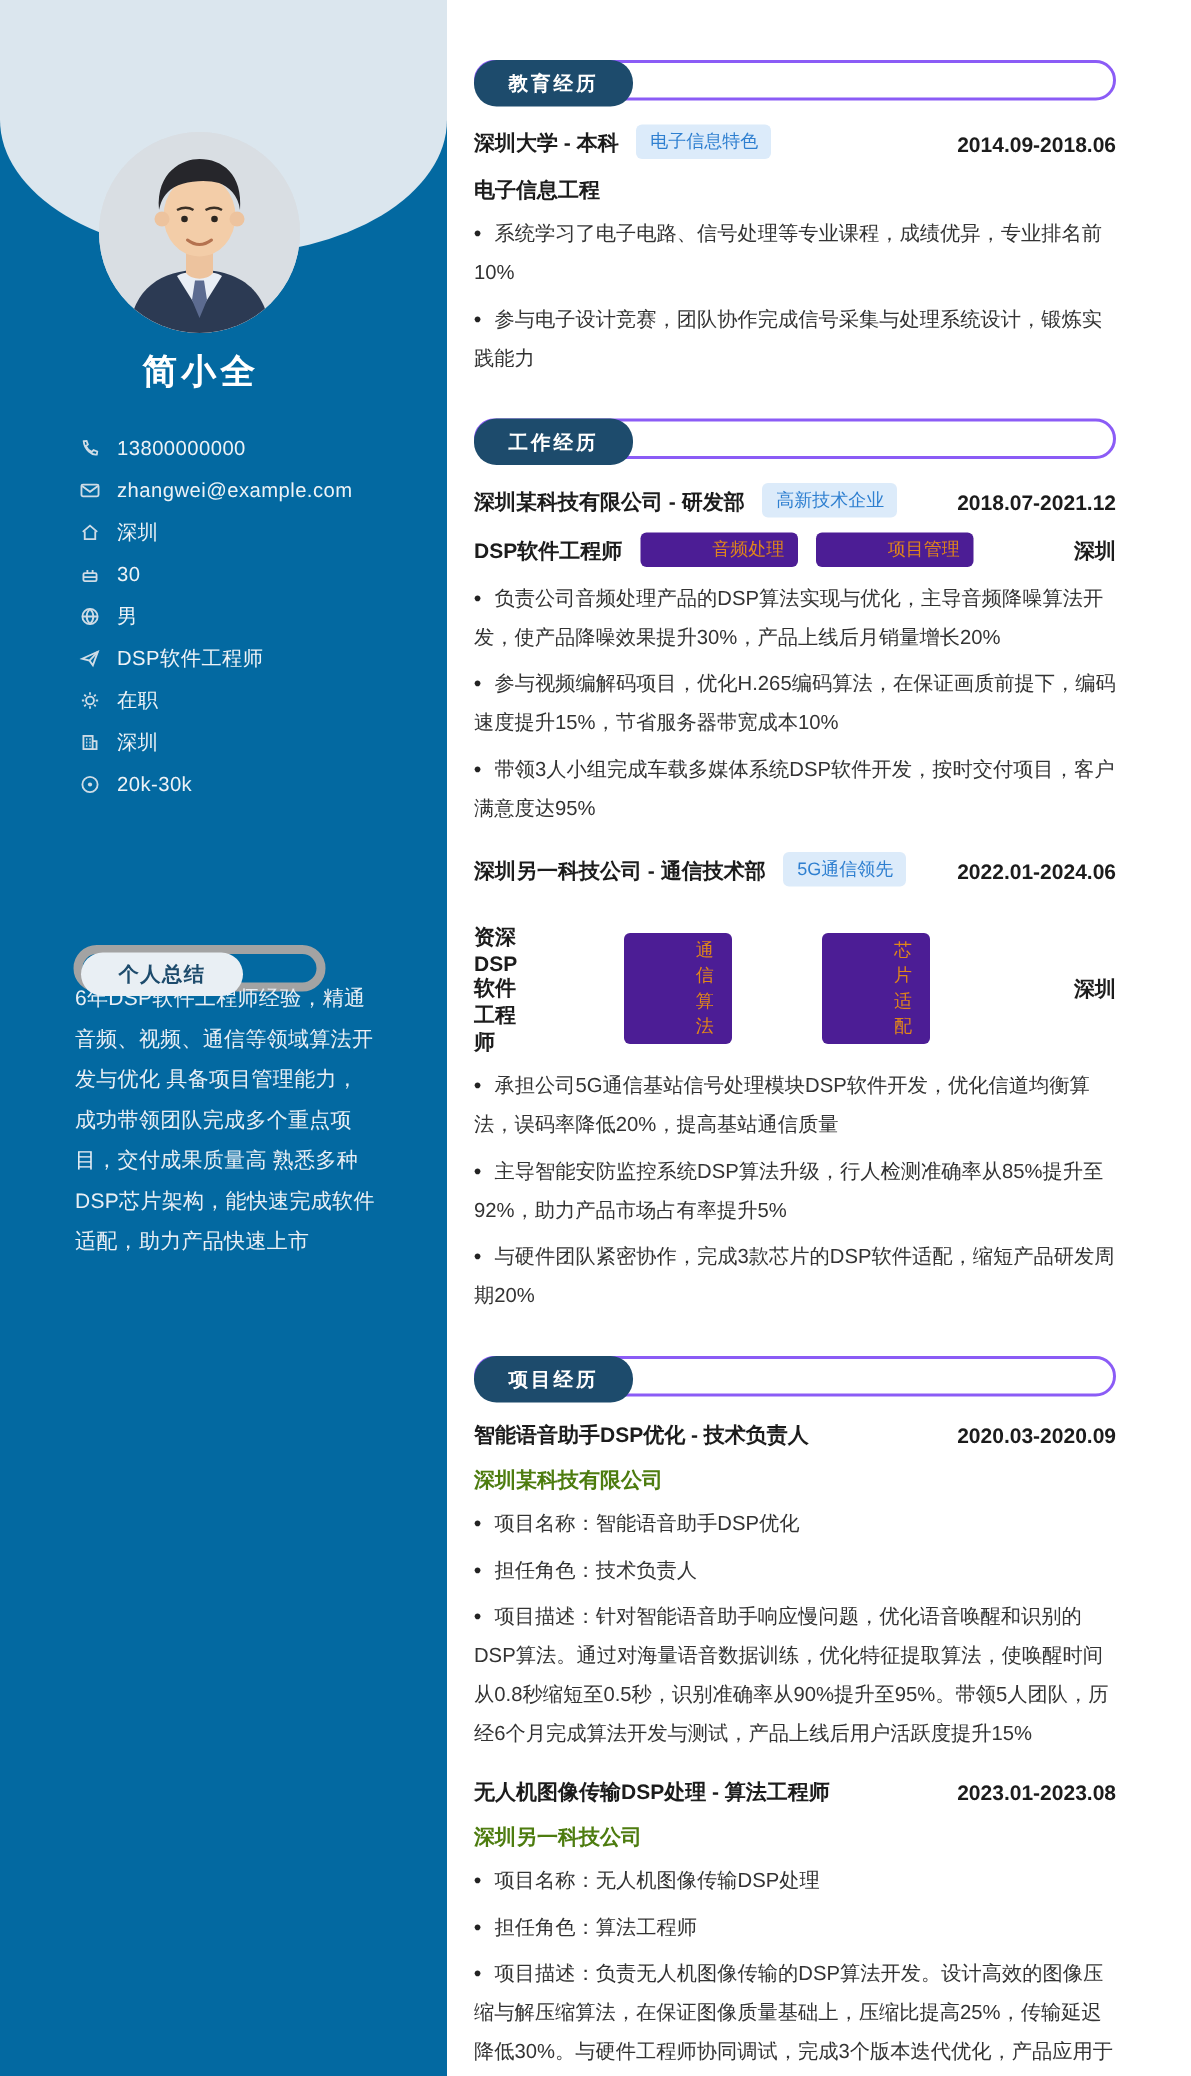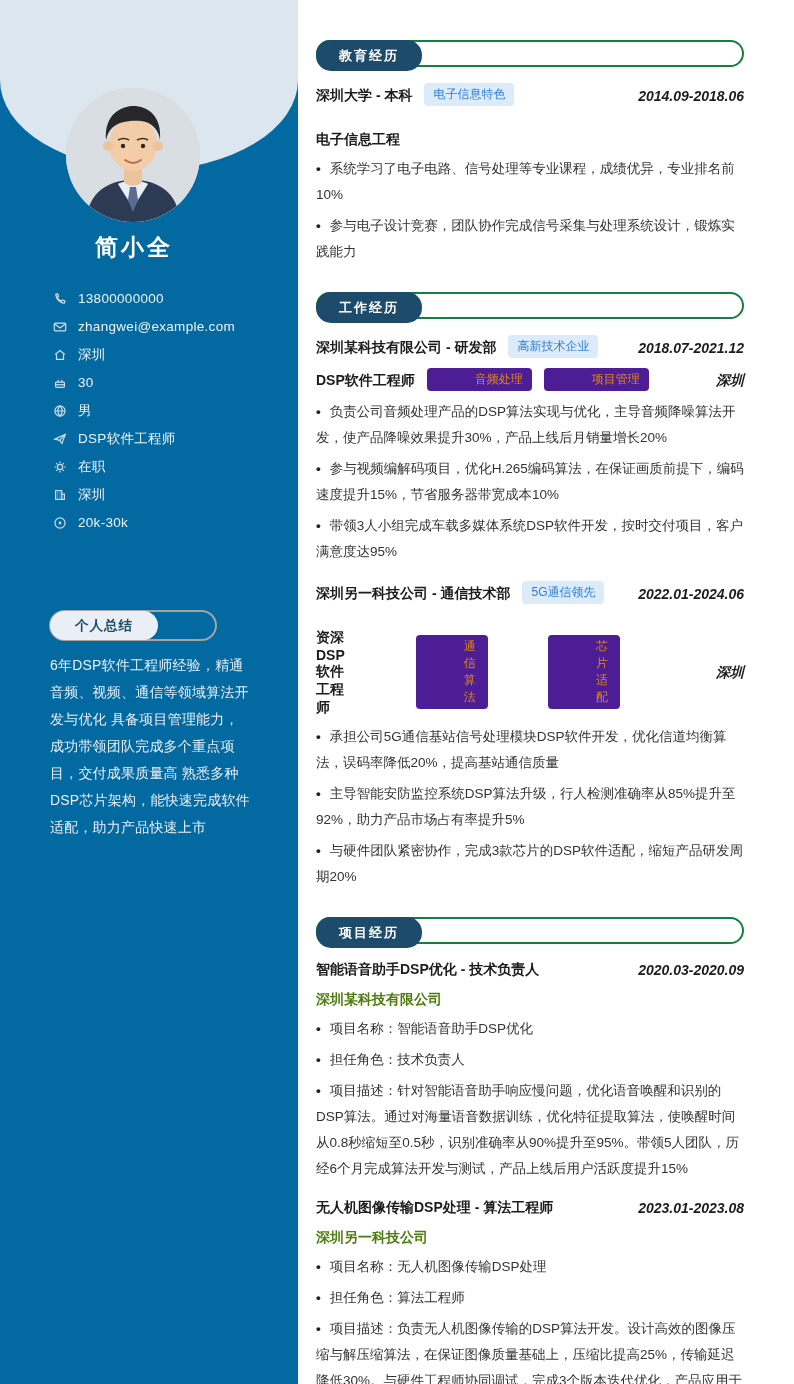--- a/index.html
+++ b/index.html
@@ -27,50 +27,50 @@
   .side-name {
     position:absolute; top:232px; left:0; width:268px; text-align:center;
     color:#ffffff; font-size:23px; font-weight:700; letter-spacing:3px;
   }
   .contact-list { position:absolute; top:291px; left:52px; right:24px; }
   .contact-row { display:flex; align-items:center; margin-bottom:13px; height:15px; }
   .contact-row .cicon { width:15px; height:15px; margin-right:11px; flex:0 0 15px; display:flex; align-items:center; justify-content:center; }
   .contact-row .cicon svg { width:14px; height:14px; stroke:#cfdce6; fill:none; stroke-width:1.4; }
   .contact-row .ctext { color:#eef3f7; font-size:13.5px; letter-spacing:.3px; }
   .summary-pill {
-    position:absolute; top:610px; left:49px; width:168px; height:31px;
-    border:2px solid #a3a3a3; border-radius:16px; background:transparent;
+    position:absolute; top:630px; left:49px; width:168px; height:31px;
+    border:6px solid #a3a3a3; border-radius:16px; background:transparent;
   }
   .summary-pill .inner {
     position:absolute; left:-1px; top:-1px; height:29px; width:108px;
     background:#e9eff4; border-radius:15px;
     display:flex; align-items:center; justify-content:center;
     color:#1d4b6c; font-size:13.5px; font-weight:700; letter-spacing:1px;
   }
   .summary-text {
     position:absolute; top:652px; left:50px; width:202px;
     color:#e9eff5; font-size:14px; line-height:27px; letter-spacing:.2px;
   }
   
   .main { position:absolute; left:298px; top:0; width:496px; padding:40px 50px 20px 18px; }
-  .sec-head { position:relative; height:27px; border:2px solid #15803d; border-radius:15px; background:#fff; }
+  .sec-head { position:relative; height:27px; border:2px solid #8b5cf6; border-radius:15px; background:#fff; }
   .sec-head .sec-label {
     position:absolute; left:-2px; top:-2px; height:31px; width:106px;
     background:#1d4b6c; border-radius:15px;
     display:flex; align-items:center; justify-content:center;
     color:#fff; font-size:13px; font-weight:700; letter-spacing:2px;
   }
   .entry-row { display:flex; align-items:center; margin-top:17px; }
   .entry-row .grow { flex:1; }
   .etitle { font-size:14px; font-weight:700; color:#1c1c1c; }
-  .edate, .eloc { font-size:14px; font-weight:700; color:#1c1c1c; white-space:nowrap;font-style:italic; }
+  .edate, .eloc { font-size:14px; font-weight:700; color:#1c1c1c; white-space:nowrap; }
   .tag { display:inline-block; font-size:12px; padding:3px 9px; border-radius:4px; margin-left:12px; position:relative; top:-1px; }
   .tag.blue { background:#dcebfa; color:#2e7fd0; }
   .tag.orange { background:#4c1d95; color:#e0861a;padding-left:48px; }
-  .subrow { margin-top:24px; }
+  .subrow { margin-top:11px; }
   .bullets { margin-top:7px; }
   .bullet { font-size:13.5px; color:#333; line-height:26px; margin-top:5px; }
   .bullet .dot { font-weight:700; color:#222; margin-right:9px; }
   .company-line { margin-top:12px; font-size:14px; font-weight:700; color:#4d7c0f; }
   .gap-lg { margin-top:27px; }
 </style>
 </head>
 <body>
 
 <aside class="sidebar">

